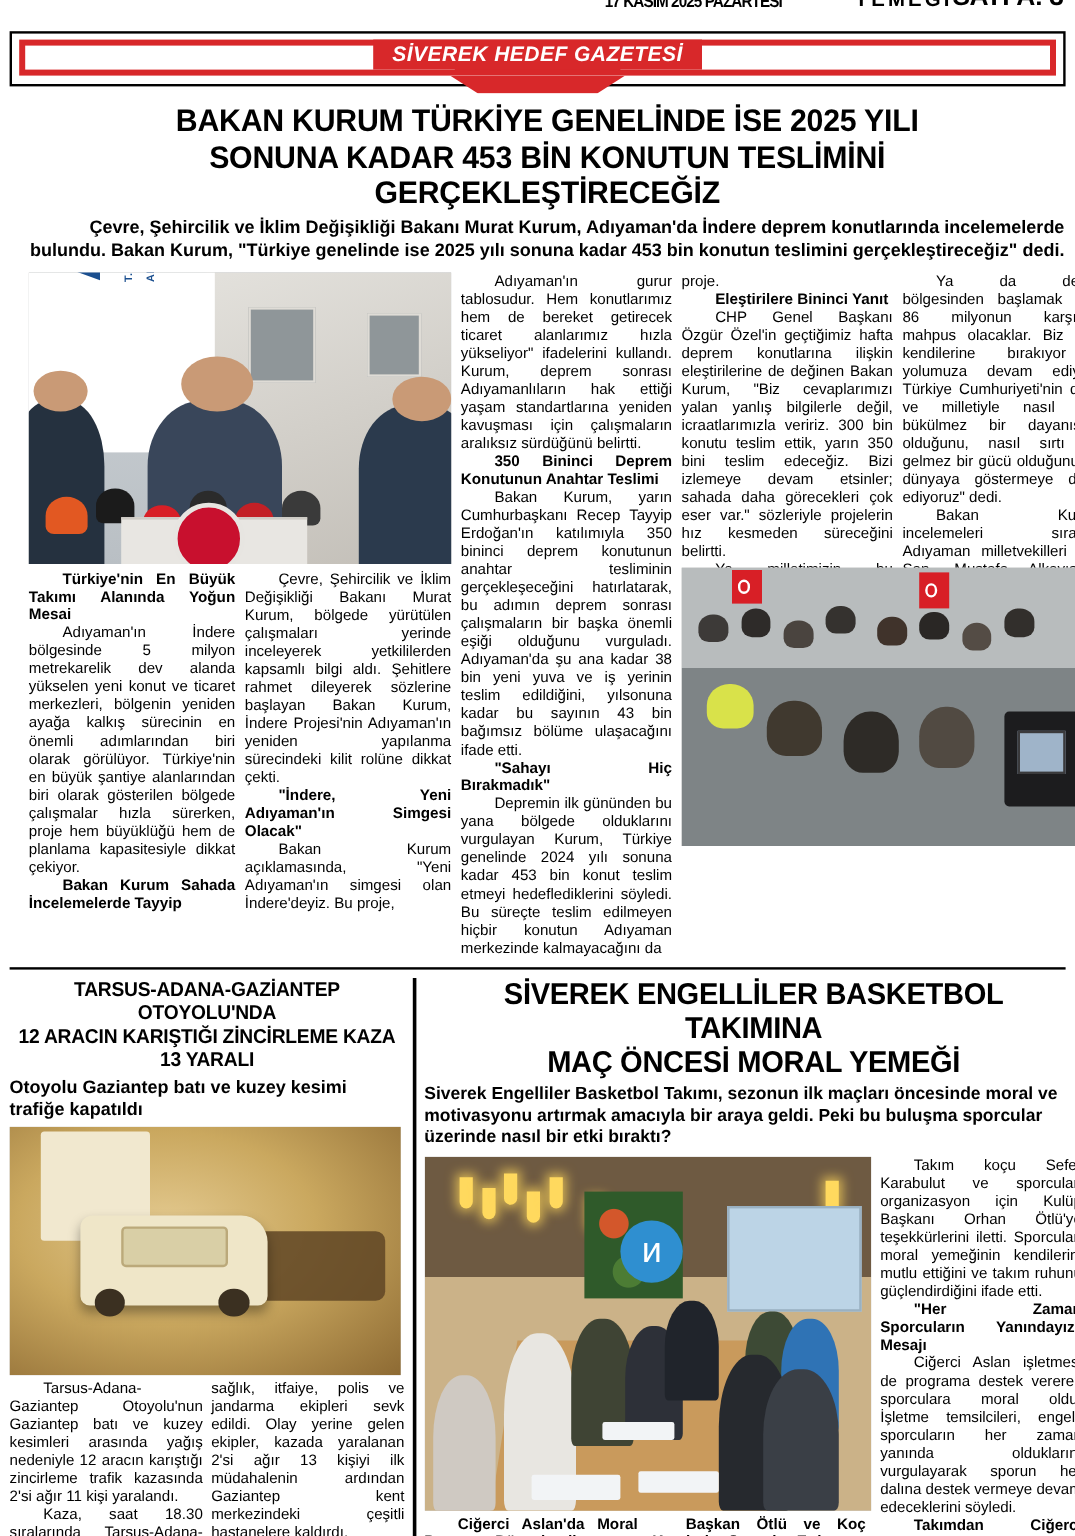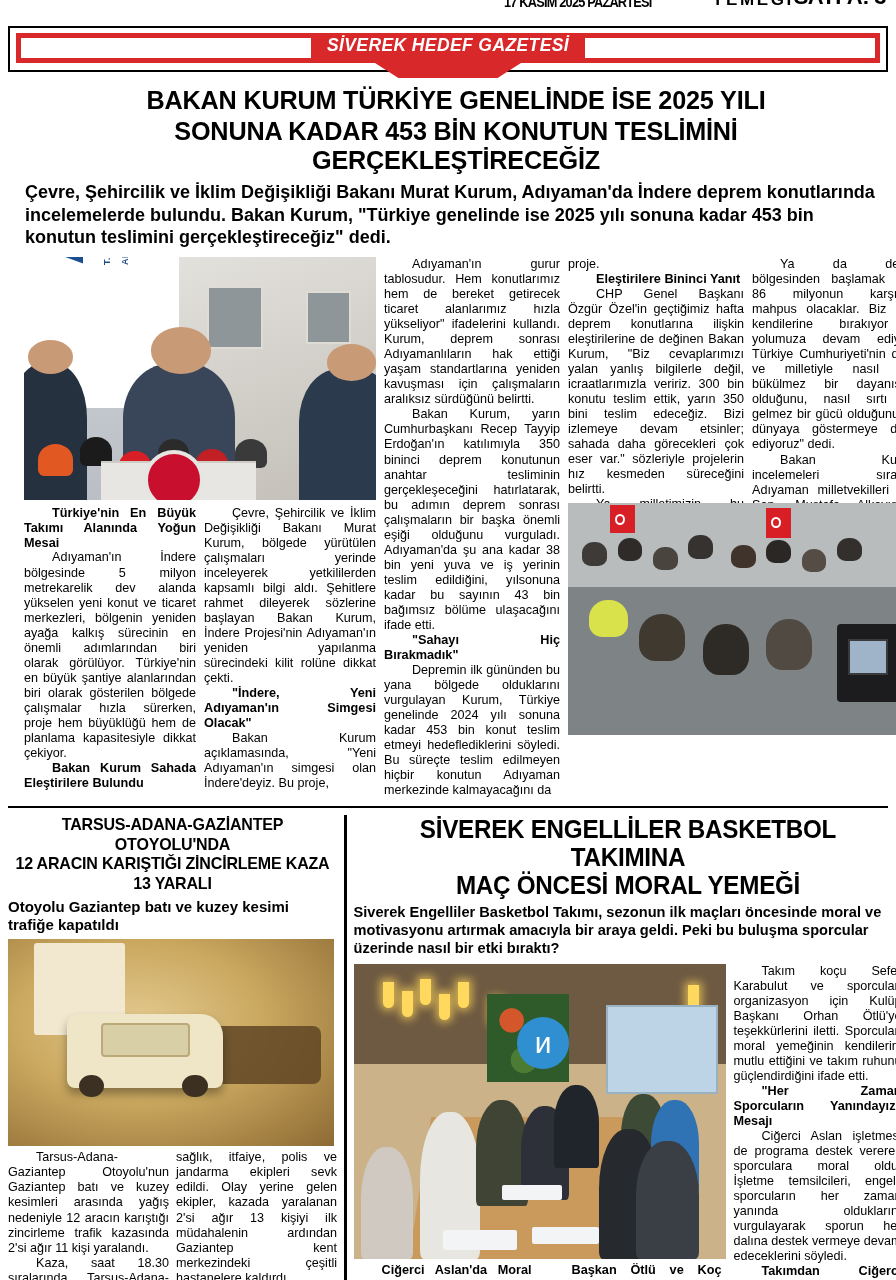--- a/index.html
+++ b/index.html
@@ -103,25 +103,26 @@
     text-align: center;
     font-weight: bold;
     font-size: 26.5px;
     line-height: 1.12;
     letter-spacing: -0.2px;
     transform: scaleX(0.97);
   }
   .hl-major .l1 { font-size: 26px; }
   .hl-major .l2 { font-size: 26px; display: block; margin-top: 1px; }
   .a1-lead {
-    font-size: 18px;
+    font-size: 15px;
     line-height: 1.26;
     font-weight: bold;
     margin-top: 6px;
     padding: 0 1px;
+    text-align: right;
   }
 
   .a1-body {
     display: flex;
     gap: 8px;
     margin-top: 8px;
   }
   .a1-col { width: 172px; flex: 0 0 172px; position: relative; }
   .a1-col.wide { width: 176px; flex: 0 0 176px; }
 
@@ -389,36 +390,37 @@
             <div class="mic" style="left:49%;bottom:9%;width:9%;height:12%;background:#c32026;"></div>
             <div class="mic" style="left:60%;bottom:13%;width:9%;height:12%;background:#3a3a3a;"></div>
             <div class="pod-podium"></div>
             <div class="pod-seal"></div>
           </div>
         </div>
         <div style="height:249px"></div>
         <div class="col-text">
           <p class="sub-h">Türkiye'nin En Büyük Takımı Alanında Yoğun Mesai</p>
           <p>Adıyaman'ın İndere bölgesinde 5 milyon metrekarelik dev alanda yükselen yeni konut ve ticaret merkezleri, bölgenin yeniden ayağa kalkış sürecinin en önemli adımlarından biri olarak görülüyor. Türkiye'nin en büyük şantiye alanlarından biri olarak gösterilen bölgede çalışmalar hızla sürerken, proje hem büyüklüğü hem de planlama kapasitesiyle dikkat çekiyor.</p>
-          <p class="sub-h">Bakan Kurum Sahada Eleştirilere Bulundu</p>
+          <p class="sub-h">Bakan Kurum Sahada İncelemelerde Tayyip</p>
         </div>
       </div>
 
       <div class="a1-col">
         <div style="height:249px"></div>
         <div class="col-text">
           <p>Çevre, Şehircilik ve İklim Değişikliği Bakanı Murat Kurum, bölgede yürütülen çalışmaları yerinde inceleyerek yetkililerden kapsamlı bilgi aldı. Şehitlere rahmet dileyerek sözlerine başlayan Bakan Kurum, İndere Projesi'nin Adıyaman'ın yeniden yapılanma sürecindeki kilit rolüne dikkat çekti.</p>
           <p class="sub-h">"İndere, Yeni Adıyaman'ın Simgesi Olacak"</p>
           <p>Bakan Kurum açıklamasında, "Yeni Adıyaman'ın simgesi olan İndere'deyiz. Bu proje,</p>
         </div>
       </div>
 
       <div class="a1-col wide">
         <div class="col-text">
           <p>Adıyaman'ın gurur tablosudur. Hem konutlarımız hem de bereket getirecek ticaret alanlarımız hızla yükseliyor" ifadelerini kullandı. Kurum, deprem sonrası Adıyamanlıların hak ettiği yaşam standartlarına yeniden kavuşması için çalışmaların aralıksız sürdüğünü belirtti.</p>
+          <p class="sub-h">350 Bininci Deprem Konutunun Anahtar Teslimi</p>
           <p>Bakan Kurum, yarın Cumhurbaşkanı Recep Tayyip Erdoğan'ın katılımıyla 350 bininci deprem konutunun anahtar tesliminin gerçekleşeceğini hatırlatarak, bu adımın deprem sonrası çalışmaların bir başka önemli eşiği olduğunu vurguladı. Adıyaman'da şu ana kadar 38 bin yeni yuva ve iş yerinin teslim edildiğini, yılsonuna kadar bu sayının 43 bin bağımsız bölüme ulaşacağını ifade etti.</p>
           <p class="sub-h">"Sahayı Hiç Bırakmadık"</p>
           <p>Depremin ilk gününden bu yana bölgede olduklarını vurgulayan Kurum, Türkiye genelinde 2024 yılı sonuna kadar 453 bin konut teslim etmeyi hedeflediklerini söyledi. Bu süreçte teslim edilmeyen hiçbir konutun Adıyaman merkezinde kalmayacağını da</p>
         </div>
       </div>
 
       <div class="a1-col wide">
         <div class="col-text">
           <p class="noind">proje.</p>
           <p class="sub-h">Eleştirilere Bininci Yanıt</p>

